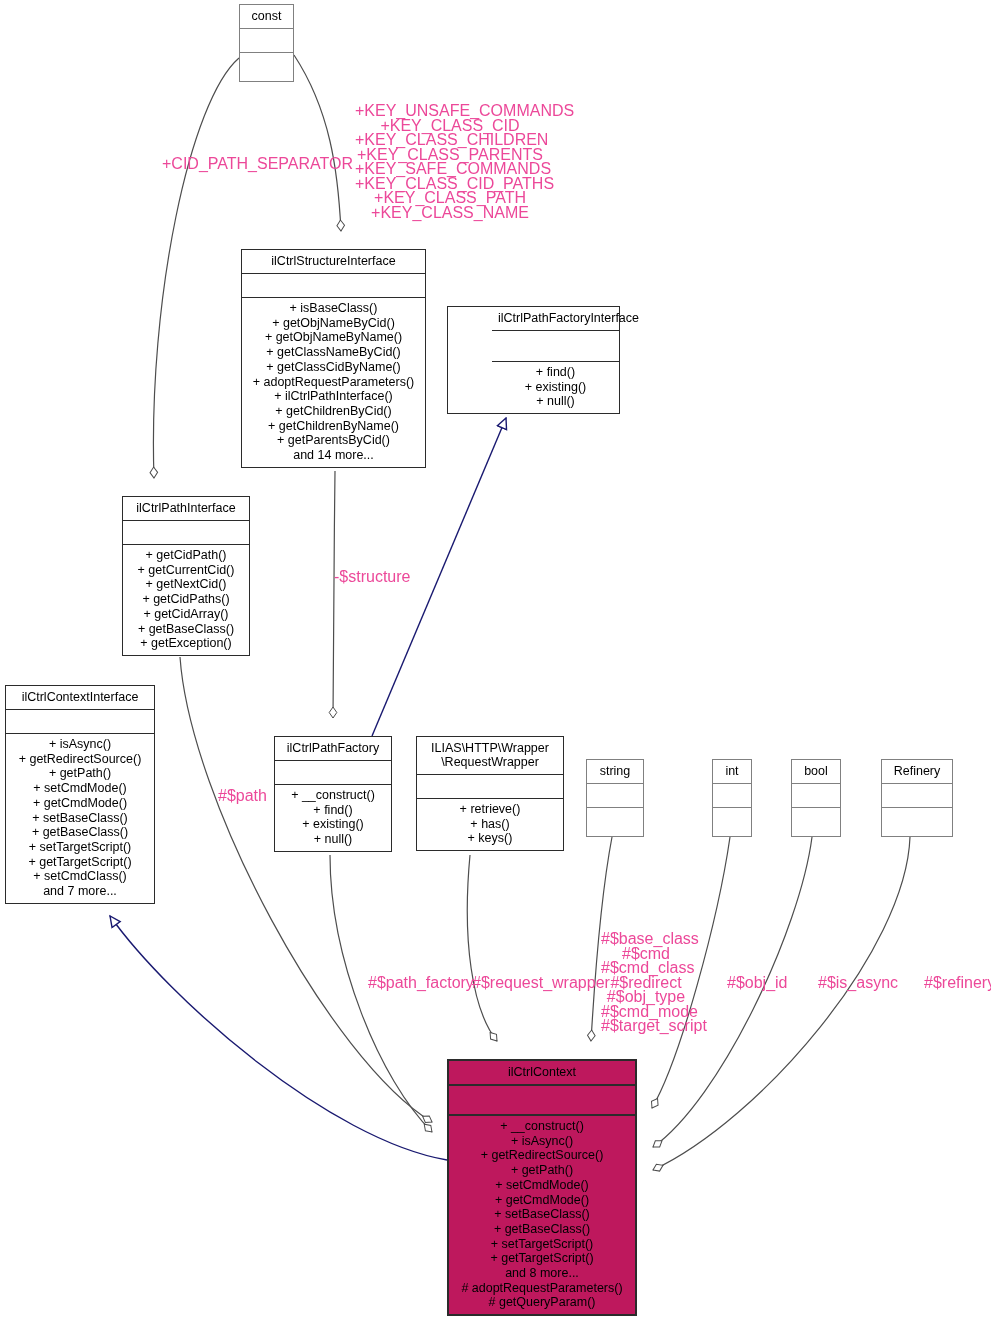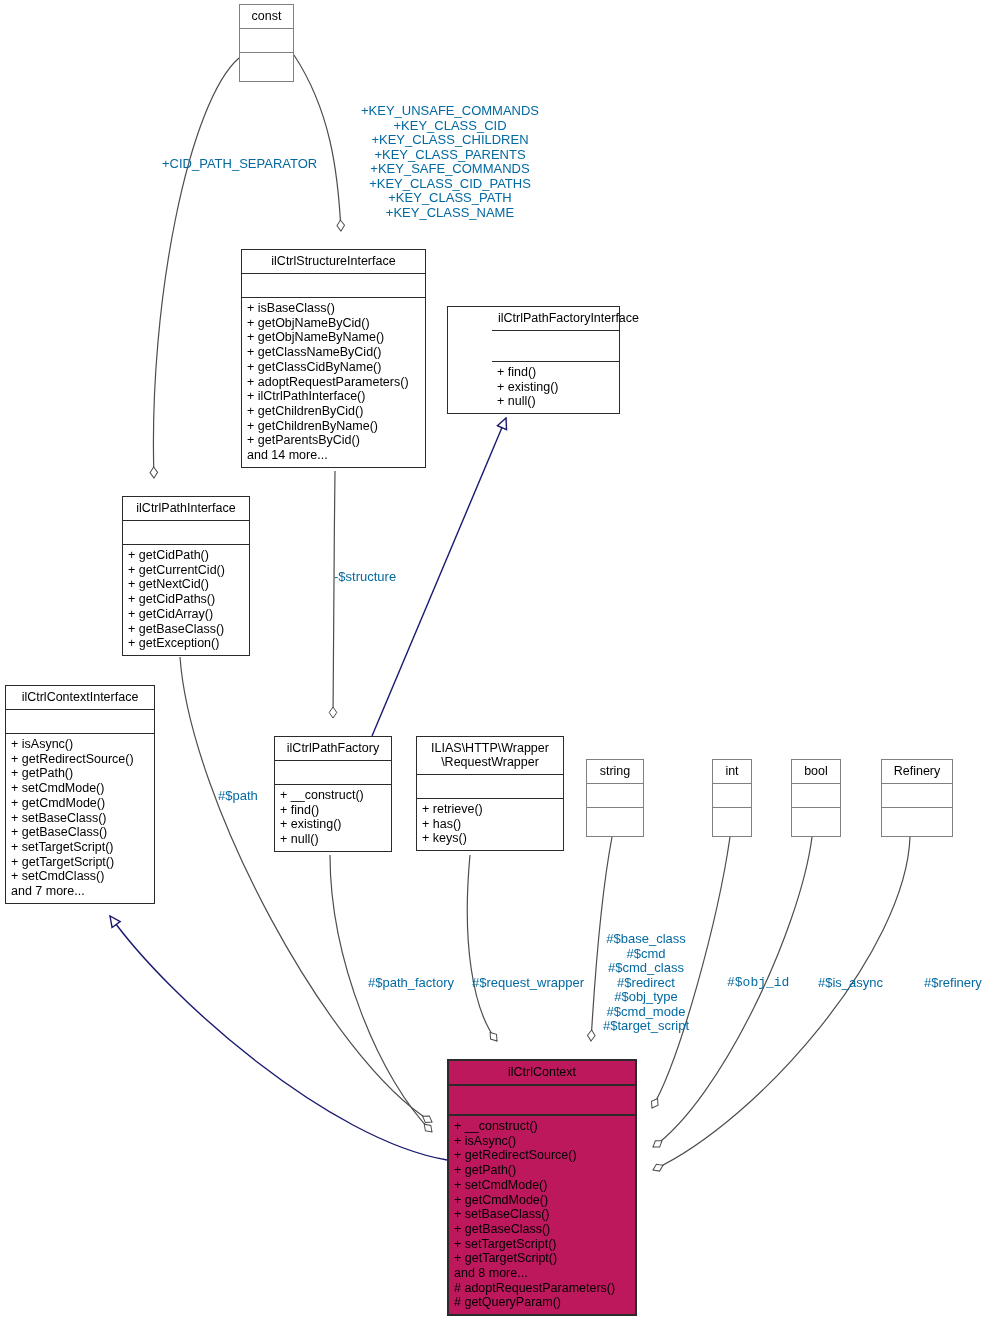--- a/index.html
+++ b/index.html
@@ -62,25 +62,26 @@
     min-height: 17px;
     padding: 3px 5px;
     line-height: 15px;
   }
   .box-ops {
     padding: 3px 5px 4px 5px;
     line-height: 14.7px;
   }
   .box-ops div, .box-attrs div {
     white-space: pre;
+    text-align: center;
   }
   .edge-label {
     position: absolute;
-    font-size: 13px;
-    color: #0369a1;
+    font-size: 16px;
+    color: #ec4899;
     line-height: 14.5px;
     white-space: pre-line;
     z-index: 4;
   }
   .edge-label.center { text-align: center; }
 </style>
 </head>
 <body>
 
 <div id="canvas">
@@ -278,19 +279,19 @@
   <div class="edge-label" style="left:472px; top:976px;">#$request_wrapper</div>
 
   <div class="edge-label center" style="left:601px; top:932px; width:90px;">#$base_class
 #$cmd
 #$cmd_class
 #$redirect
 #$obj_type
 #$cmd_mode
 #$target_script</div>
 
-  <div class="edge-label" style="left:727px; top:976px;font-family:Liberation Mono, monospace;">#$obj_id</div>
+  <div class="edge-label" style="left:727px; top:976px;">#$obj_id</div>
 
   <div class="edge-label" style="left:818px; top:976px;">#$is_async</div>
 
   <div class="edge-label" style="left:924px; top:976px;">#$refinery</div>
 
 </div>
 
 </body></html>

